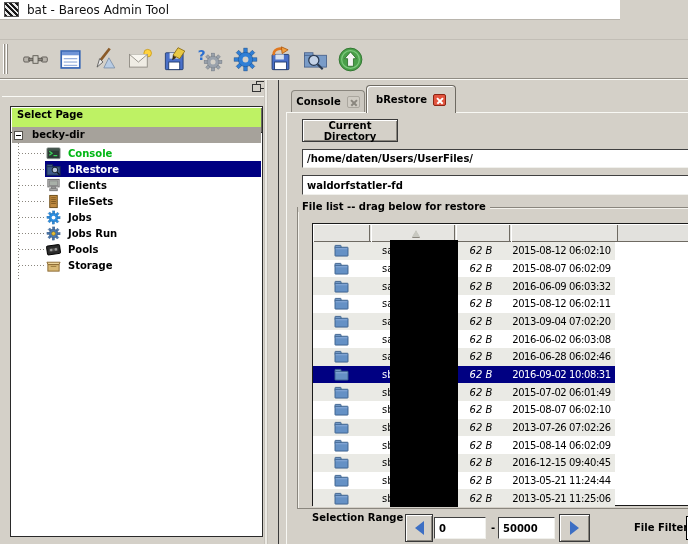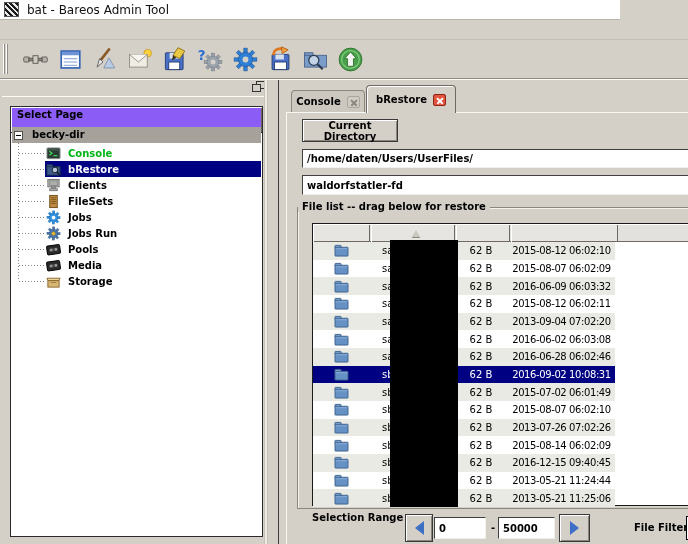--- a/index.html
+++ b/index.html
@@ -25,21 +25,21 @@
   .tbtn { width:30px; height:32px; margin-left:5px; border:none; background:transparent; display:flex; align-items:center; justify-content:center; }
   .tbtn svg { width:27px; height:27px; }
 
   
   .dock-head-line { position:absolute; left:2px; top:96px; width:262px; height:1px; background:#908c84; border-bottom:1px solid #fafaf6; }
   .float-btn { position:absolute; left:250px; top:80px; width:15px; height:14px; background:#d4d0c8; border:none; }
   .float-btn::before { content:''; position:absolute; left:6px; top:1px; width:7px; height:6px; border:1px solid #333; background:#d4d0c8; }
   .float-btn::after { content:''; position:absolute; left:2px; top:4px; width:7px; height:6px; border:1px solid #333; background:#d4d0c8; }
 
   .tree-frame { position:absolute; left:10px; top:106px; width:253px; height:431px; border:1px solid #2a2a2a; background:#fff; }
-  .tree-header { height:26px; background:#8b5cf6; border-bottom:1px solid #2a2a2a; box-shadow:inset 1px 1px 0 #ffffff, inset -1px -1px 0 #6e6a62; font-weight:bold; padding:2px 15px 0 6px; }
+  .tree-header { height:26px; background:#bef264; border-bottom:1px solid #2a2a2a; box-shadow:inset 1px 1px 0 #ffffff, inset -1px -1px 0 #6e6a62; font-weight:bold; padding:2px 15px 0 6px; }
   .root-row { position:absolute; left:1px; right:1px; top:20px; height:16px; background:#a6a29b; font-weight:bold; padding-left:20px; line-height:16px; }
   .expander { position:absolute; left:3px; top:24px; width:9px; height:9px; background:#fff; border:1px solid #55524c; }
   .expander::before { content:''; position:absolute; left:1px; top:3px; width:5px; height:1px; background:#000; }
   .tree-vline { position:absolute; left:7px; top:36px; width:1px; height:138px; background-image:repeating-linear-gradient(180deg,#8a867e 0 1px,transparent 1px 3px); }
   .tree-items { position:absolute; left:1px; right:1px; top:38px; }
   .tree-item { display:flex; align-items:center; height:16px; font-weight:bold; }
   .tree-item .stub { width:26px; height:1px; margin-left:7px; background-image:repeating-linear-gradient(90deg,#8a867e 0 1px,transparent 1px 3px); flex:none; }
   .tree-item .item-body { flex:1; display:flex; align-items:center; height:16px; padding-left:1px; }
   .tree-item svg { width:15px; height:15px; flex:none; }
   .tree-item .ti-label { margin-left:7px; white-space:nowrap; }
@@ -78,21 +78,21 @@
   .hsec:nth-child(1){ width:57px; } .hsec:nth-child(2){ width:84px; } .hsec:nth-child(3){ width:54px; } .hsec:nth-child(4){ width:107px; }
   .hsec.sorted::after { content:''; margin-left:5px; width:0; height:0; border-left:4px solid transparent; border-right:4px solid transparent; border-bottom:7px solid #c8c8c0; filter:drop-shadow(0 1px 0 #8a867e); }
   .tbody { position:absolute; left:0; top:18px; width:302px; }
   .trow { display:flex; align-items:center; height:17.67px; width:302px; }
   .trow:nth-child(odd) { background:#eaeae5; }
   .trow.selected { background:#000082; color:#fff; }
   .cell { white-space:nowrap; overflow:visible; }
   .cell.type { width:57px; display:flex; justify-content:center; }
   .cell.type svg { width:15px; height:13px; }
   .cell.fname { width:84px; padding-left:12px; }
-  .cell.fsize { width:54px; text-align:center; }
+  .cell.fsize { width:54px; text-align:center;font-style:italic; }
   .cell.fdate { width:107px; text-align:center; letter-spacing:-0.4px; }
 
   .sel-label { position:absolute; left:25px; top:392px; height:26px; line-height:26px; font-weight:bold; }
   .spin-btn { position:absolute; top:401px; width:28px; height:28px; display:flex; align-items:center; justify-content:center; }
   .spin-left { left:118px; }
   .spin-right { left:272px; width:31px; }
   .tri-left { width:0; height:0; border-top:7px solid transparent; border-bottom:7px solid transparent; border-right:9px solid #3d6fc4; }
   .tri-right { width:0; height:0; border-top:7px solid transparent; border-bottom:7px solid transparent; border-left:9px solid #3d6fc4; }
   .range-from { position:absolute; left:147px; top:404px; width:52px; height:22px; }
   .range-dash { position:absolute; left:204px; top:402px; height:26px; line-height:26px; font-weight:bold; }
@@ -402,29 +402,20 @@
           <svg class="icon-slot" viewBox="0 0 16 16">
               <use href="#sym-tape"></use>
             </svg>
           <span class="ti-label">Pools</span>
         </span>
       </div>
         <div class="tree-item">
         <span class="stub"></span>
         <span class="item-body">
           <svg class="icon-slot" viewBox="0 0 16 16">
-              <use href="#sym-tape"></use>
-            </svg>
-          <span class="ti-label">Media</span>
-        </span>
-      </div>
-        <div class="tree-item">
-        <span class="stub"></span>
-        <span class="item-body">
-          <svg class="icon-slot" viewBox="0 0 16 16">
               <use href="#sym-storage"></use>
             </svg>
           <span class="ti-label">Storage</span>
         </span>
       </div>
       </div>
   </div>
 
   <div class="splitter"></div>
 

